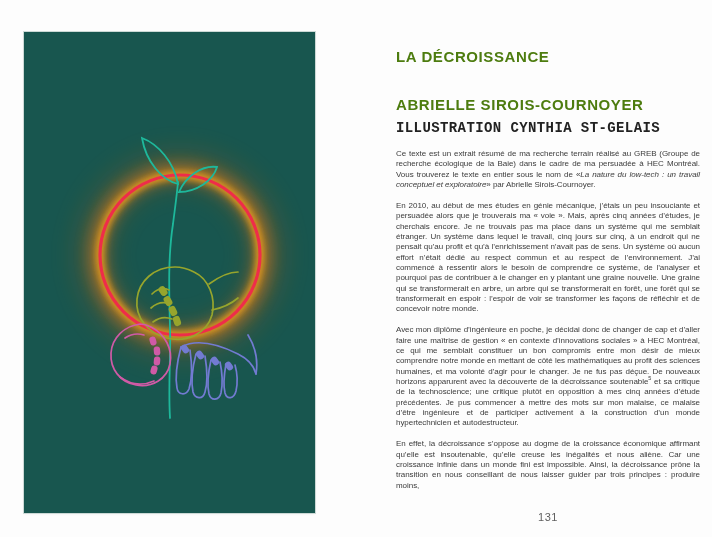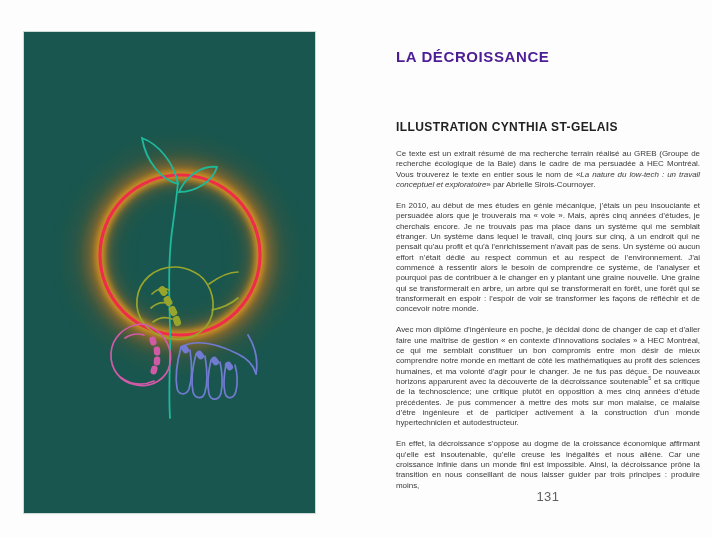--- a/index.html
+++ b/index.html
@@ -14,37 +14,37 @@
   .left-page{
     position:absolute;left:24px;top:32px;width:291px;height:481px;
     box-shadow:0 0 0 1px #ccd9d6, 0 1px 3px rgba(0,0,0,.06);
   }
   .left-page svg{display:block;}
   
   .right-page{position:absolute;left:396px;top:0;width:304px;height:537px;}
   .title{
     position:absolute;left:0;top:35px;width:304px;
     font-weight:700;font-size:15px;line-height:24px;
-    letter-spacing:.6px;color:#4c1d95;
+    letter-spacing:.6px;color:#4d7c0f;
   }
   .credit{
     position:absolute;left:0;top:120px;width:304px;
-    font-weight:700;font-size:12px;letter-spacing:.4px;color:#222;
+    font-weight:700;font-size:14px;letter-spacing:.4px;color:#222;font-family:Liberation Mono, monospace;
   }
   .body-text{
     position:absolute;left:0;top:149px;width:304px;
     font-size:8px;line-height:10.3px;letter-spacing:-.05px;
     text-align:justify;color:#3b3b3b;
   }
   .body-text p{margin:0 0 11px 0;}
   .body-text em{font-style:italic;}
   .body-text sup{font-size:5.5px;line-height:0;vertical-align:super;}
   .folio{
-    position:absolute;left:0;top:489px;width:304px;
-    text-align:center;font-size:13px;color:#5f5f5f;letter-spacing:.5px;
+    position:absolute;left:0;top:511px;width:304px;
+    text-align:center;font-size:11px;color:#5f5f5f;letter-spacing:.5px;
   }
 </style>
 </head>
 <body>
 
 <div class="spread">
 
   <div class="left-page">
     <svg width="291" height="481" viewBox="0 0 291 481">
       <defs>
@@ -117,20 +117,21 @@
         </g>
       </g>
     </svg>
   </div>
 
   <div class="right-page">
 
     <h1 class="title">
       <span>LA DÉCROISSANCE</span><br>
       <br>
+      <span>ABRIELLE SIROIS-COURNOYER</span>
     </h1>
 
     <div class="credit">ILLUSTRATION CYNTHIA ST-GELAIS</div>
 
     <div class="body-text">
       <p><span>Ce texte est un extrait résumé de ma recherche terrain réalisé au GREB (Groupe de recherche écologique de la Baie) dans le cadre de ma persuadée à HEC Montréal. Vous trouverez le texte en entier sous le nom de «</span><em>La nature du low-tech : un travail conceptuel et exploratoire</em><span>» par Abrielle Sirois-Cournoyer.</span></p>
 
       <p>En 2010, au début de mes études en génie mécanique, j’étais un peu insouciante et persuadée alors que je trouverais ma « voie ». Mais, après cinq années d’études, je cherchais encore. Je ne trouvais pas ma place dans un système qui me semblait étranger. Un système dans lequel le travail, cinq jours sur cinq, à un endroit qui ne pensait qu’au profit et qu’à l’enrichissement n’avait pas de sens. Un système où aucun effort n’était dédié au respect commun et au respect de l’environnement. J’ai commencé à ressentir alors le besoin de comprendre ce système, de l’analyser et pourquoi pas de contribuer à le changer en y plantant une graine nouvelle. Une graine qui se transformerait en arbre, un arbre qui se transformerait en forêt, une forêt qui se transformerait en espoir : l’espoir de voir se transformer les façons de réfléchir et de concevoir notre monde.</p>
 
       <p><span>Avec mon diplôme d’ingénieure en poche, je décidai donc de changer de cap et d’aller faire une maîtrise de gestion « en contexte d’innovations sociales » à HEC Montréal, ce qui me semblait constituer un bon compromis entre mon désir de mieux comprendre notre monde en mettant de côté les mathématiques au profit des sciences humaines, et ma volonté d’agir pour le changer. Je ne fus pas déçue. De nouveaux horizons apparurent avec la découverte de la décroissance soutenable</span><sup>5</sup><span> et sa critique de la technoscience; une critique plutôt en opposition à mes cinq années d’étude précédentes. Je pus commencer à mettre des mots sur mon malaise, ce malaise d’être ingénieure et de participer activement à la construction d’un monde hypertechnicien et autodestructeur.</span></p>

